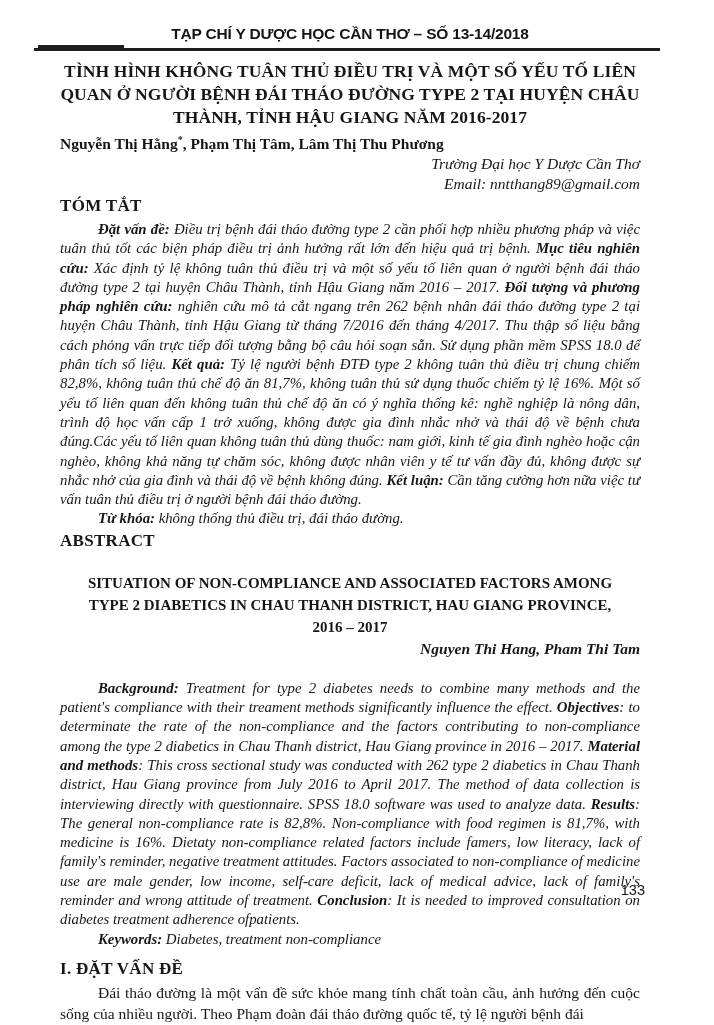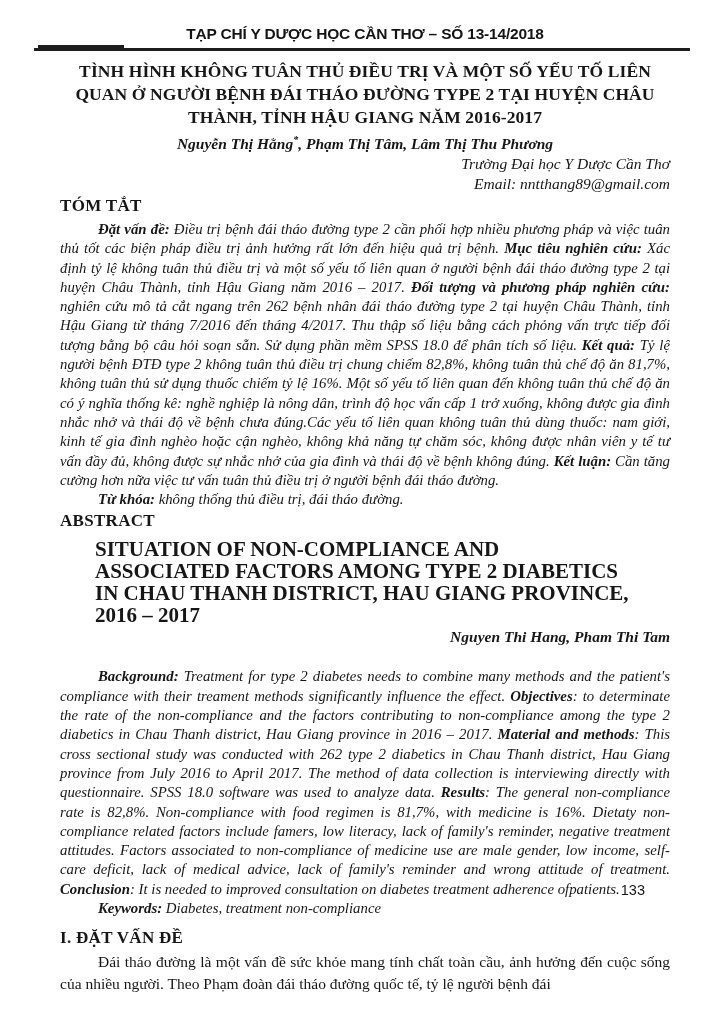--- a/index.html
+++ b/index.html
@@ -5,21 +5,21 @@
   * { margin: 0; padding: 0; box-sizing: border-box; }
   html, body { background: #ffffff; }
   body {
     width: 714px; height: 1025px;
     font-family: "Liberation Serif", "DejaVu Serif", serif;
     color: #161616;
     overflow: hidden;
   }
   .doc {
     width: 714px; height: 904px;
-    padding: 24px 44px 0 60px;
+    padding: 24px 74px 0 60px;
     position: relative;
     background: #ffffff;
   }
   .b { font-weight: bold; }
   sup { font-size: 10px; line-height: 0; }
 
   
   .rh-text {
     text-align: center;
     font-family: "Liberation Sans", "DejaVu Sans", sans-serif;
@@ -50,23 +50,22 @@
   .title-vi {
     margin-top: 9px;
     text-align: center;
     font-weight: bold;
     font-size: 17.5px;
     line-height: 23px;
     letter-spacing: 0.1px;
   }
   .authors {
     margin-top: 5px;
-    text-align: center;
+    text-align: left;
     font-weight: bold;
-    font-style: italic;
     font-size: 15.5px;
     line-height: 20px;
   }
   .affil {
     text-align: right;
     font-style: italic;
     font-size: 15.5px;
     line-height: 20px;
   }
 
@@ -81,24 +80,25 @@
     margin-top: 3px;
     font-style: italic;
     font-size: 14.8px;
     line-height: 19.3px;
     text-align: justify;
     text-indent: 38px;
   }
   .tukhoa { margin-top: 0; }
 
   .title-en {
-    margin: 6px auto 0 auto;
+    margin: 20px auto 0 auto;
     max-width: 540px;
+    text-align: center;
     font-weight: bold;
-    font-size: 21px;
+    font-size: 15px;
     line-height: 22px;
   }
   .authors-en {
     margin-top: 1px;
     text-align: right;
     font-weight: bold;
     font-style: italic;
     font-size: 15.5px;
     line-height: 20px;
   }

